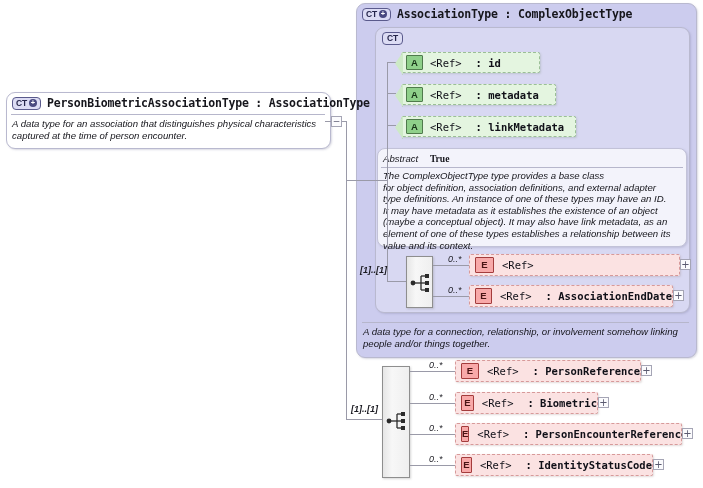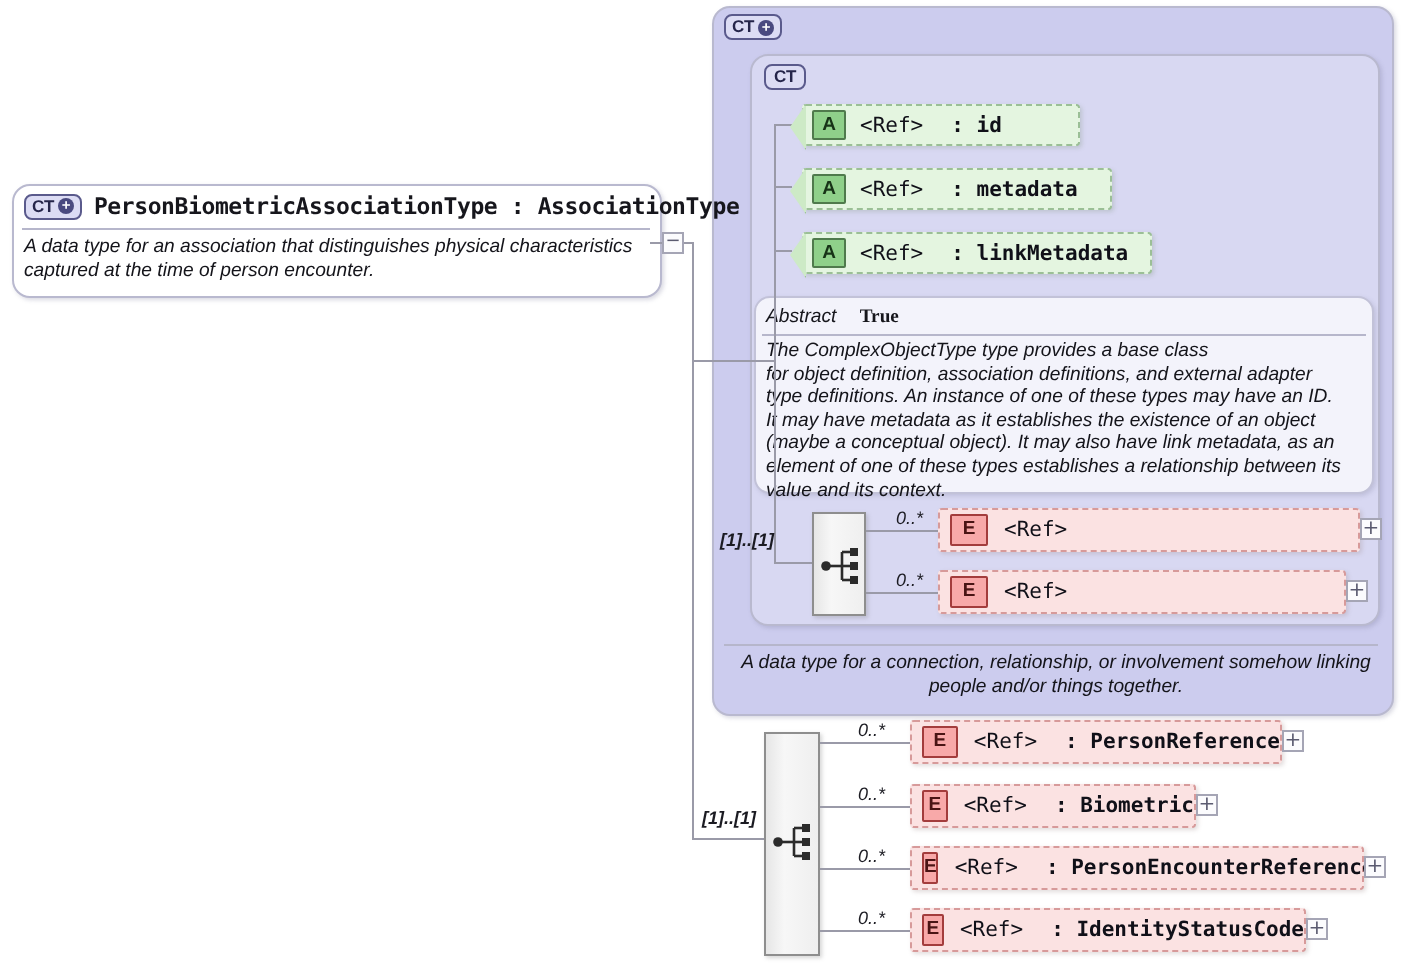--- a/index.html
+++ b/index.html
@@ -156,20 +156,21 @@
 
 <div class="canvas">
 
   <div class="typebox outer abs" style="left:356px;top:3px;width:341px;height:355px;"></div>
 
   <div class="typehdr" style="left:362px;top:7px;">
     <span class="ctbadge">
       <span>CT</span>
         <span class="pl">+</span>
     </span>
+    <span class="nm">AssociationType : ComplexObjectType</span>
   </div>
 
   <div class="typebox inner abs" style="left:375px;top:27px;width:315px;height:286px;"></div>
 
   <div class="typehdr" style="left:382px;top:32px;">
     <span class="ctbadge" style="padding:0 4px;">
       <span>CT</span>
     </span>
   </div>
 
@@ -240,25 +241,26 @@
 
   <div class="elrow" style="left:469px;top:254px;width:211px;">
     <span class="eicon">E</span>
     <span class="ref">&lt;Ref&gt;</span>
   </div>
   <div class="toggle plus" style="left:680px;top:259px;"></div>
 
   <div class="elrow" style="left:469px;top:285px;width:204px;">
     <span class="eicon">E</span>
     <span class="ref">&lt;Ref&gt;</span>
+    <span class="nm">: AssociationEndDate</span>
   </div>
   <div class="toggle plus" style="left:673px;top:290px;"></div>
 
   <div class="docrule" style="left:362px;top:322px;width:327px;"></div>
-  <div class="doc" style="left:363px;top:326px;width:330px;text-align:center;">A data type for a connection, relationship, or involvement somehow linking people and/or things together.</div>
+  <div class="doc" style="left:363px;top:326px;width:330px;">A data type for a connection, relationship, or involvement somehow linking people and/or things together.</div>
 
   <div class="typebox lefttype abs" style="left:6px;top:92px;width:325px;height:57px;"></div>
 
   <div class="typehdr" style="left:12px;top:96px;">
     <span class="ctbadge">
       <span>CT</span>
         <span class="pl">+</span>
     </span>
     <span class="nm">PersonBiometricAssociationType : AssociationType</span>
   </div>

